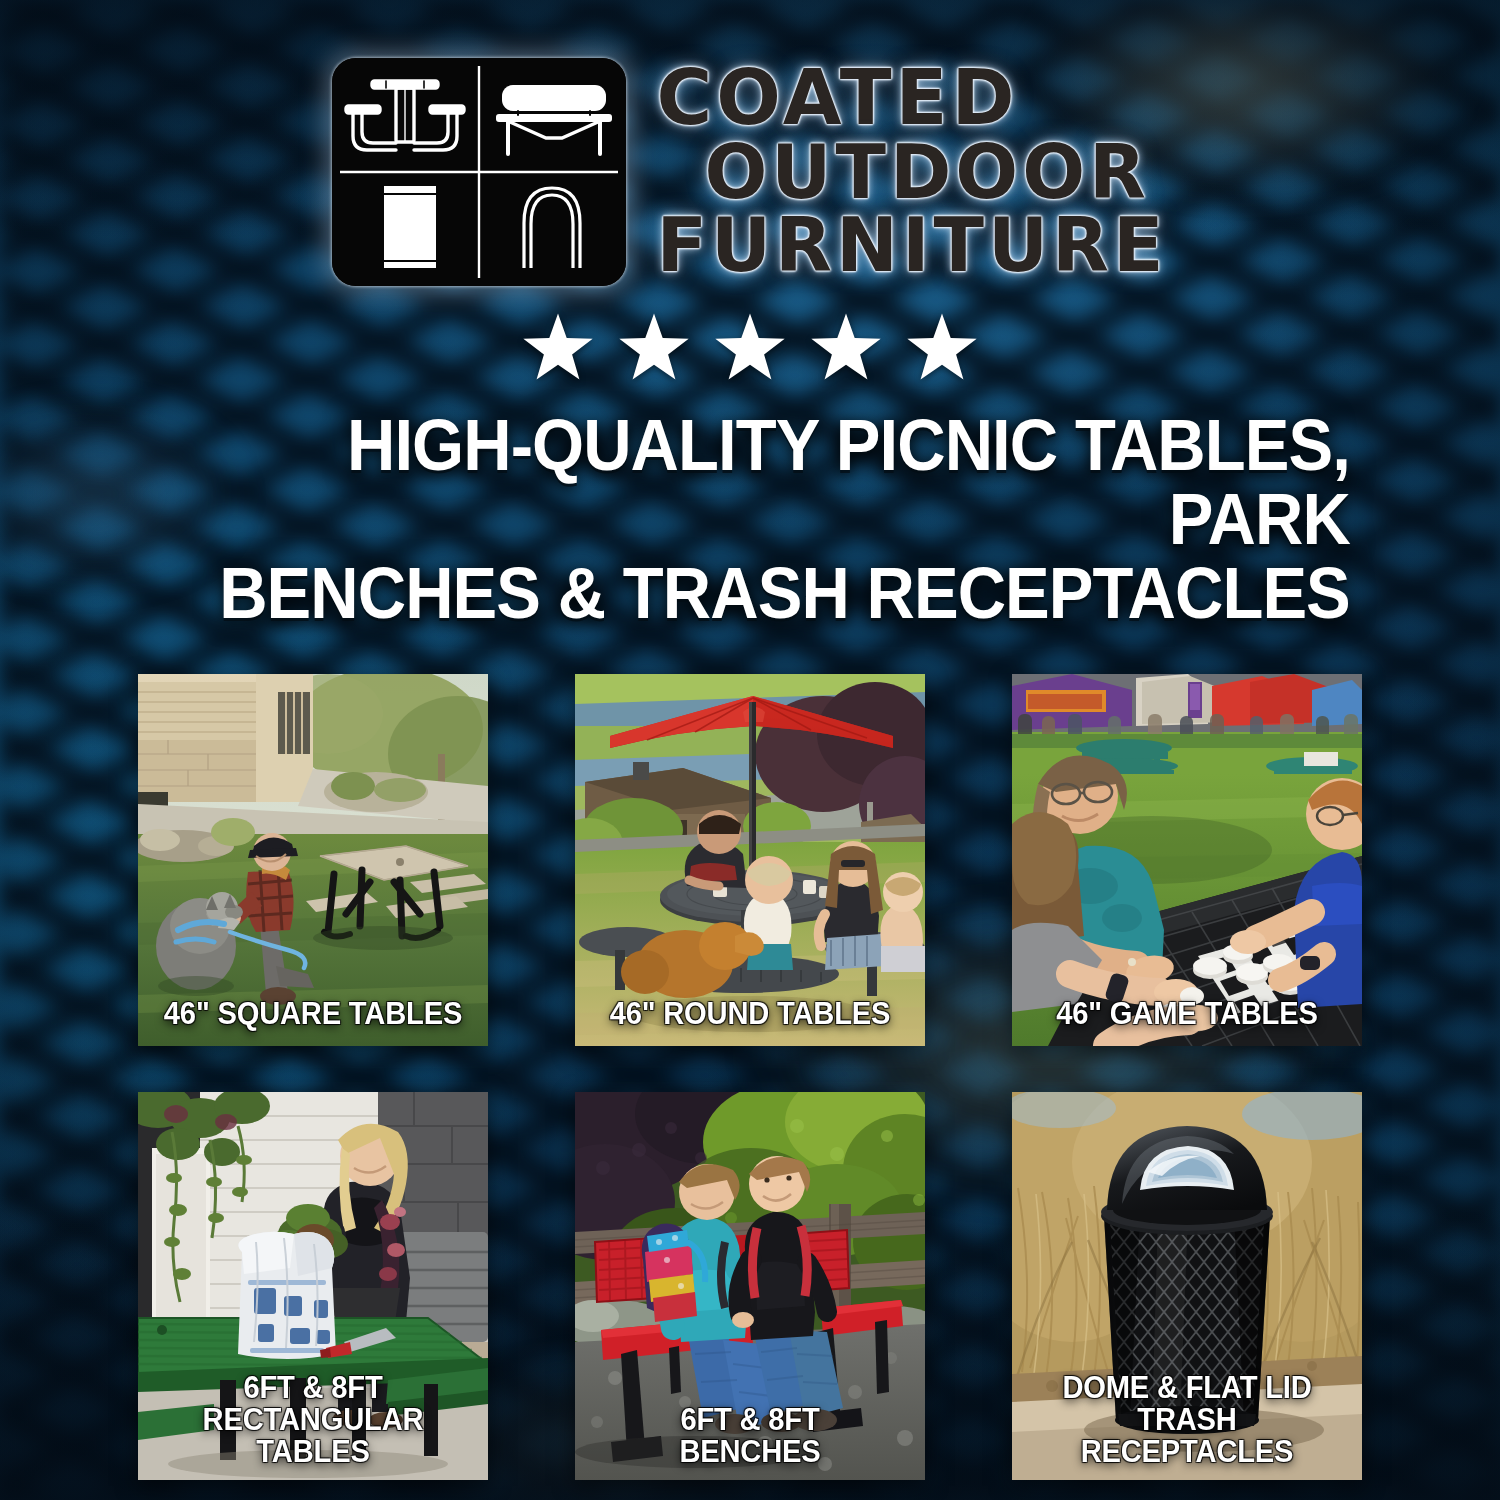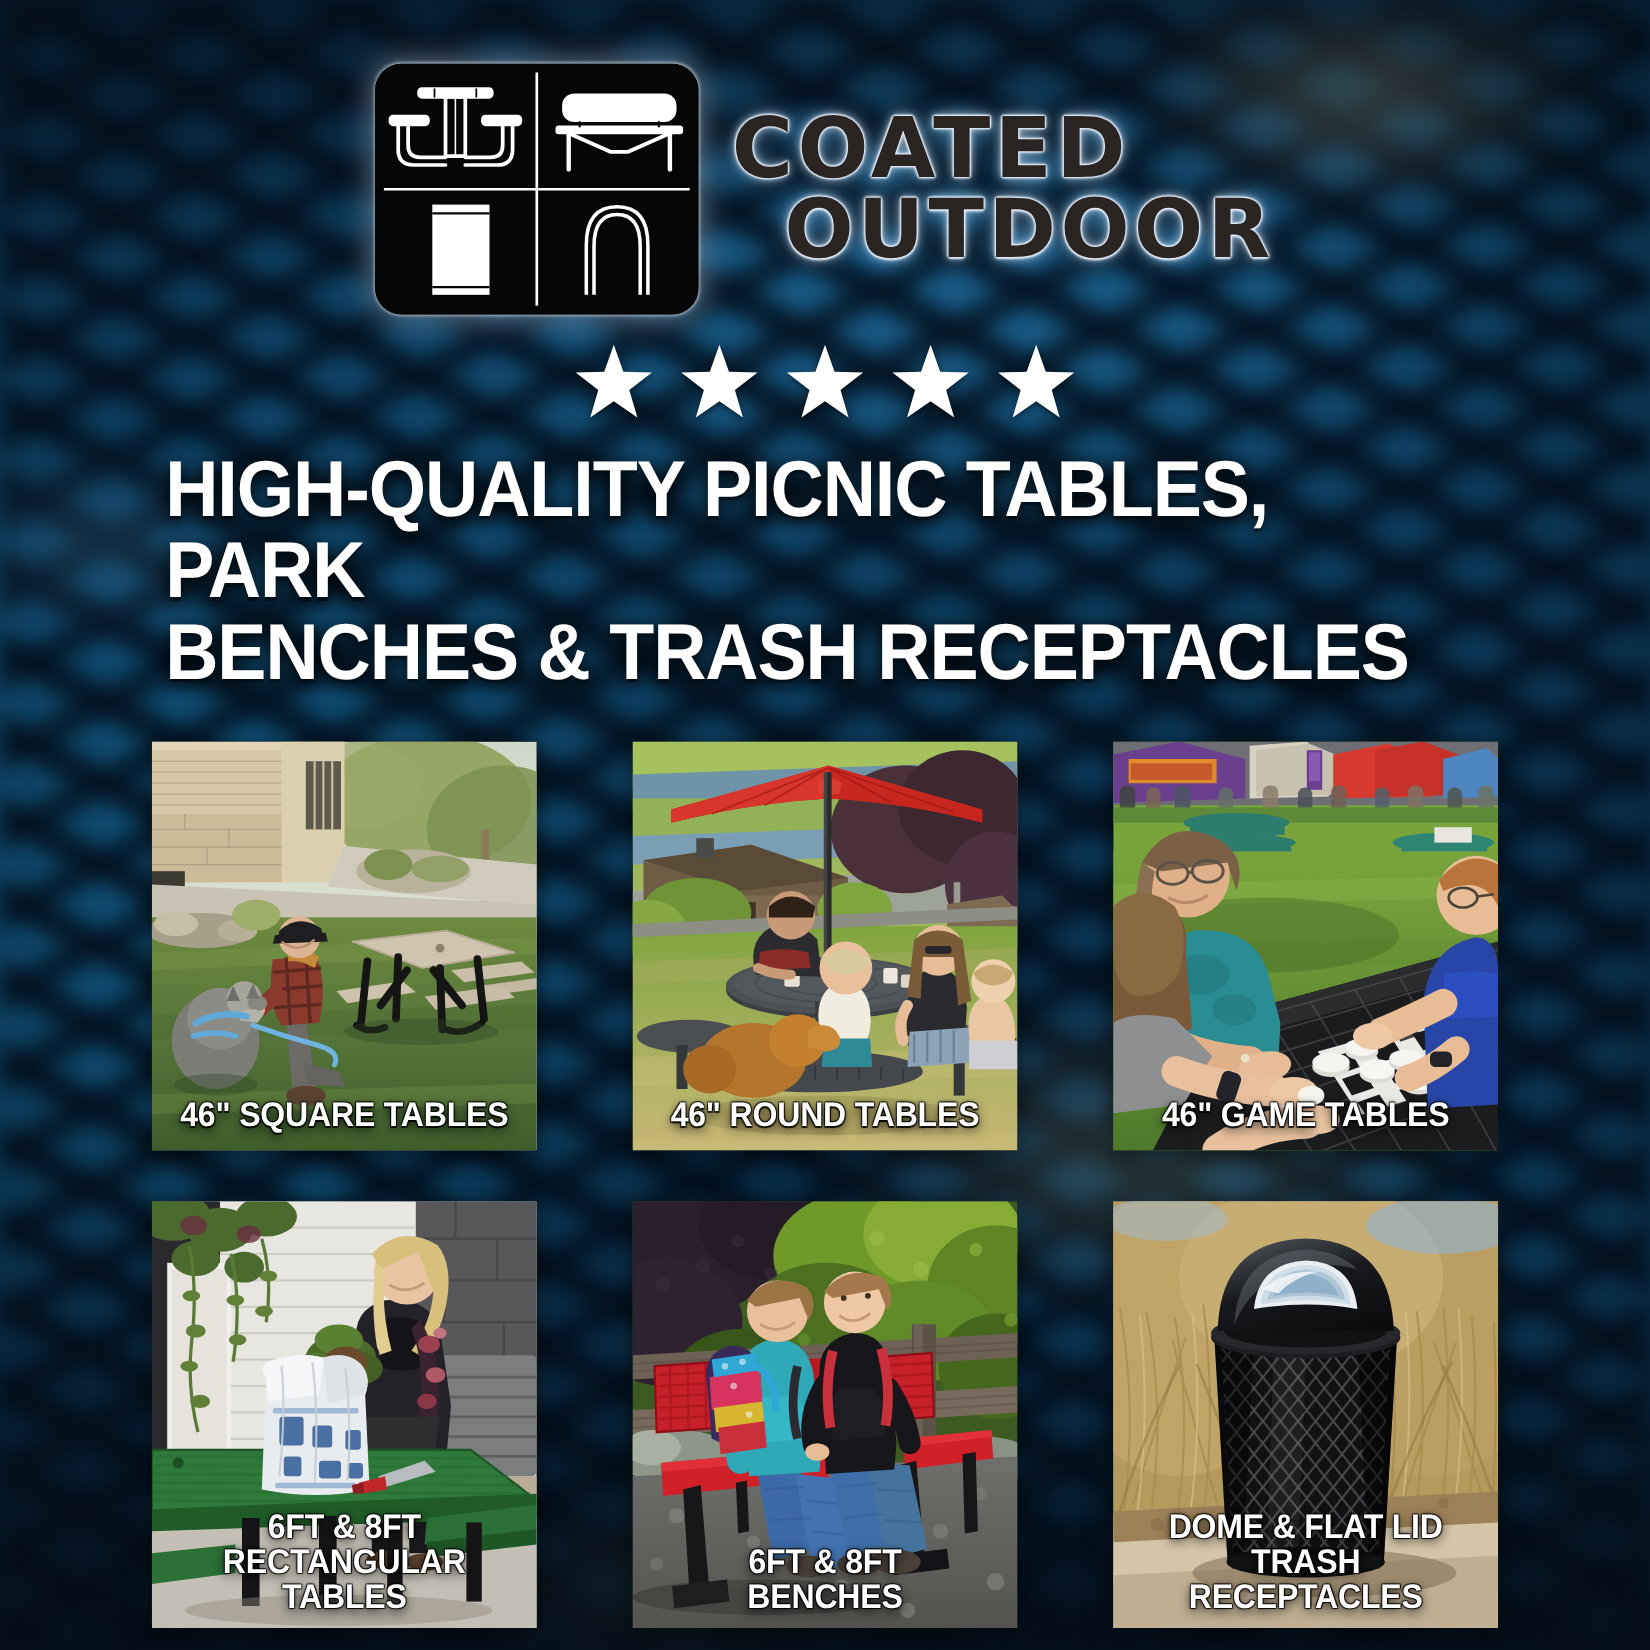--- a/index.html
+++ b/index.html
@@ -49,21 +49,21 @@
     filter:blur(26px);
   }
   .bg-vig{
     background:
       linear-gradient(180deg, rgba(3,12,22,.55) 0%, rgba(3,12,22,0) 16%,
                        rgba(3,12,22,0) 80%, rgba(3,12,22,.72) 100%),
       radial-gradient(ellipse 1250px 1250px at 50% 45%, rgba(0,0,0,0) 48%, rgba(2,10,18,.62) 100%);
   }
 
   
-  .header{position:relative;z-index:5;padding-top:58px;text-align:left;}
+  .header{position:relative;z-index:5;padding-top:58px;text-align:right;}
 
   .logo-row{display:flex;align-items:center;justify-content:center;gap:30px;}
 
   .logo-mark{
     width:294px;height:228px;
     background:#050505;
     border-radius:24px;
     box-shadow:0 0 26px 6px rgba(185,215,240,.42), 0 0 3px 1px rgba(255,255,255,.55);
     flex:0 0 auto;
   }
@@ -205,20 +205,21 @@
           <g stroke="#ffffff" fill="none" stroke-width="3.2">
             <path d="M192 210 L192 165 Q192 130 220 130 Q248 130 248 165 L248 210"></path>
             <path d="M199 210 L199 166 Q199 137 220 137 Q241 137 241 166 L241 210"></path>
           </g>
         </svg>
       </div>
 
       <div class="logo-words">
         <div class="logo-word w1">COATED</div>
         <div class="logo-word w2">OUTDOOR</div>
+        <div class="logo-word w3">FURNITURE</div>
       </div>
 
     </div>
 
     <div class="stars" id="stars-row">
         <svg viewBox="0 0 100 100" class="star">
           <polygon points="50.00,2.00 61.46,34.22 95.65,35.17 68.55,56.03 78.21,88.83 50.00,69.50 21.79,88.83 31.45,56.03 4.35,35.17 38.54,34.22" fill="#ffffff"></polygon>
         </svg>
         <svg viewBox="0 0 100 100" class="star">
           <polygon points="50.00,2.00 61.46,34.22 95.65,35.17 68.55,56.03 78.21,88.83 50.00,69.50 21.79,88.83 31.45,56.03 4.35,35.17 38.54,34.22" fill="#ffffff"></polygon>

